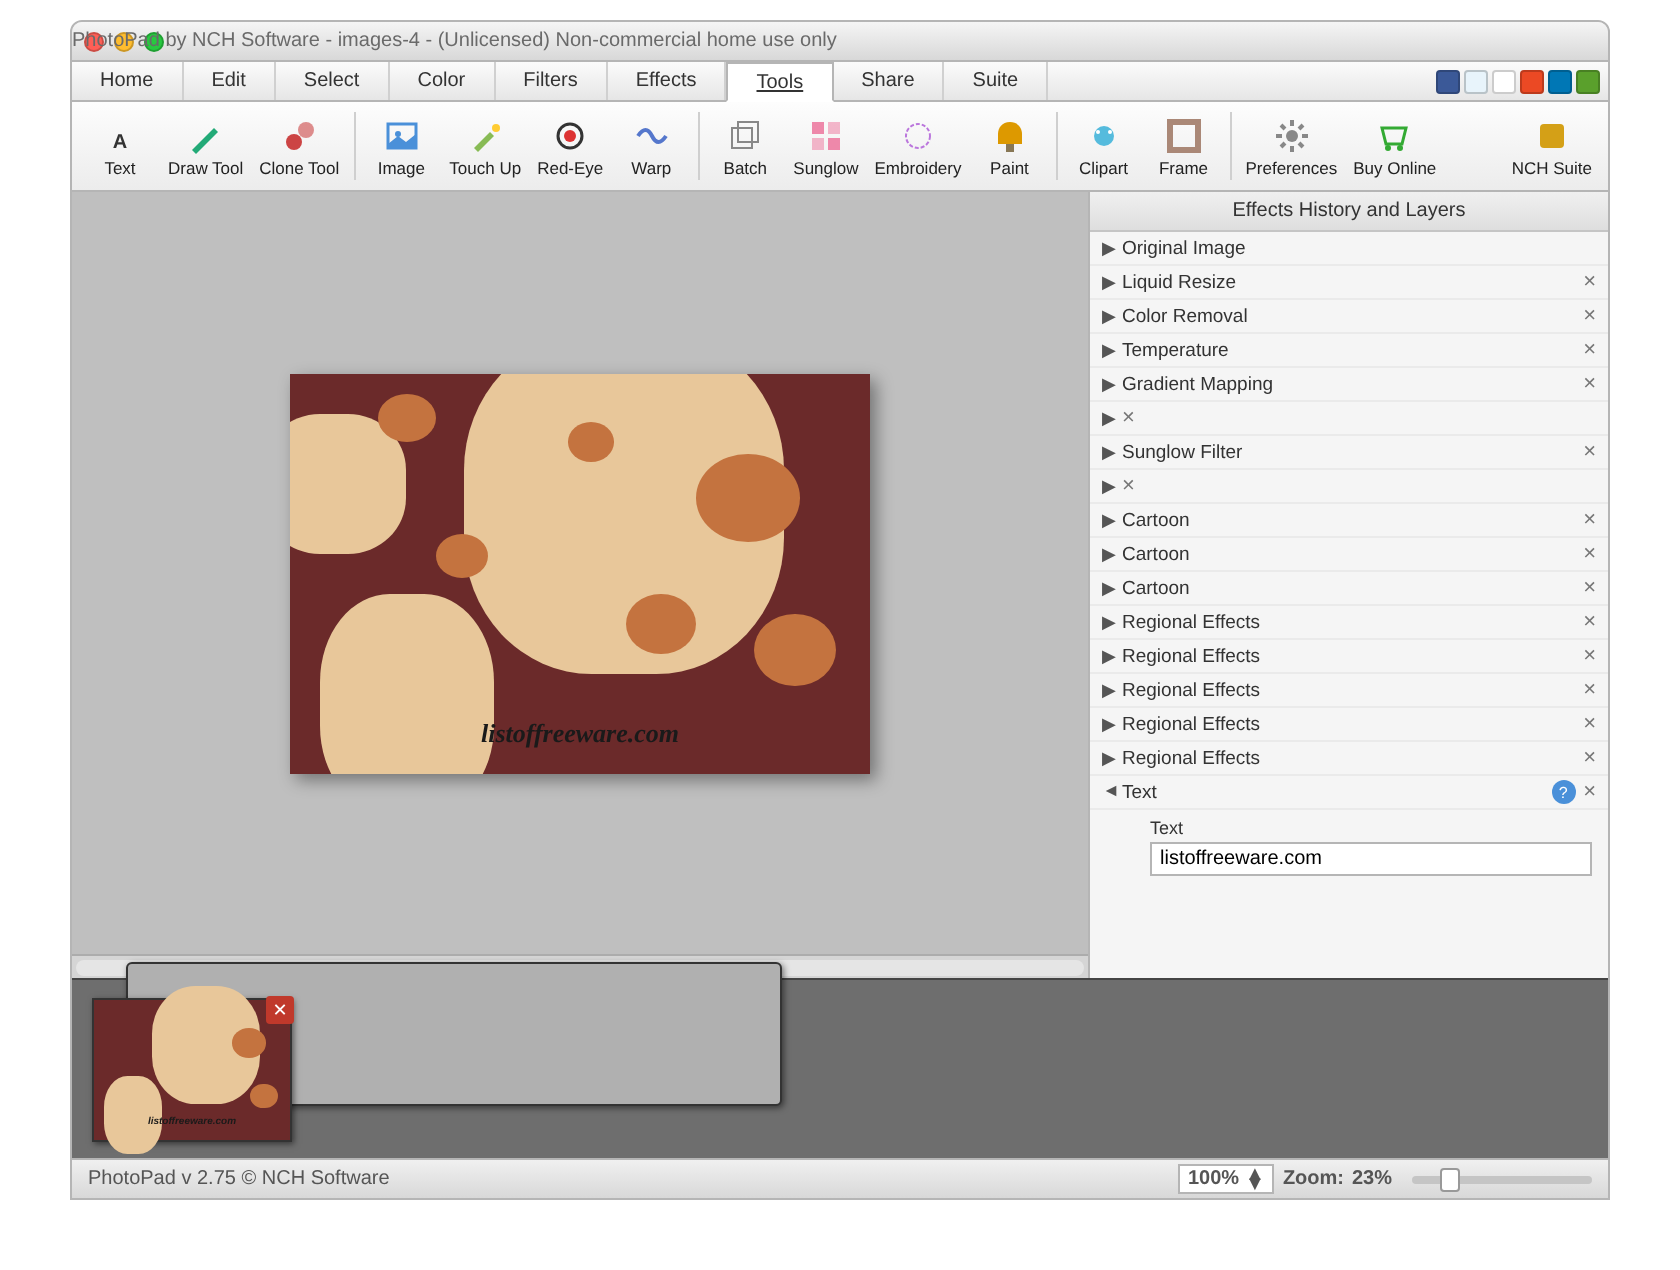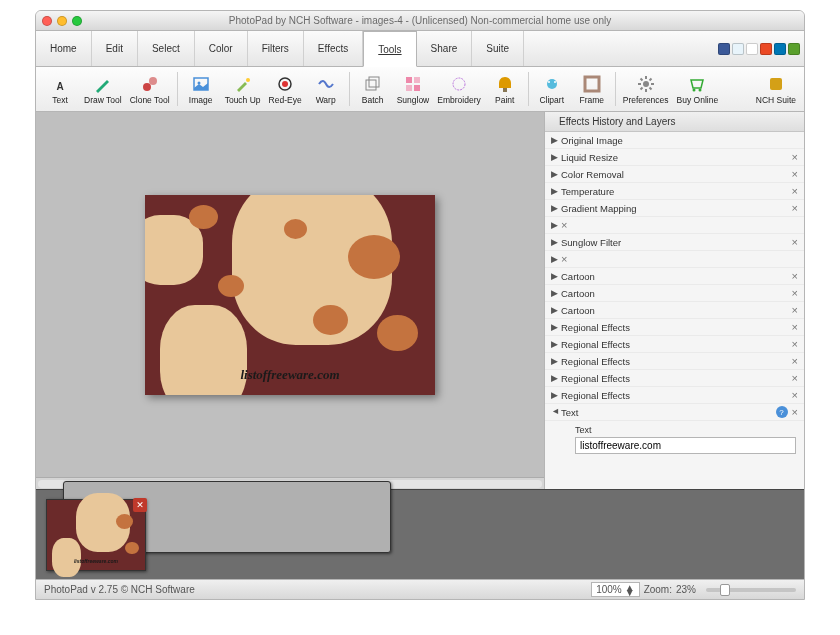--- a/index.html
+++ b/index.html
@@ -3,22 +3,22 @@
 <meta charset="utf-8">
 <style>
 * { margin:0; padding:0; box-sizing:border-box; font-family:"Lucida Grande","Segoe UI",Arial,sans-serif; font-size:10px; }
 body { background:#fff; }
 .outer { width:840px; height:635px; background:#fff; position:relative; }
 .shell { position:absolute; left:35px; top:10px; width:770px; height:590px; background:#e8e8e8; border:1px solid #b5b5b5; border-radius:6px 6px 0 0; display:flex; flex-direction:column; overflow:hidden; }
 .titlebar { height:20px; background:linear-gradient(#f5f5f5,#d8d8d8); border-bottom:1px solid #b5b5b5; display:flex; align-items:center; padding:0 6px; position:relative; }
 .traffic { display:flex; gap:5px; }
 .dot { width:10px; height:10px; border-radius:50%; border:0.5px solid rgba(0,0,0,0.2); }
 .dot.r { background:#ff5f56; } .dot.y { background:#ffbd2e; } .dot.g { background:#27c93f; }
-.title { position:absolute; left:0; right:0; text-align:center; color:#6a6a6a; font-size:10px; pointer-events:none; }
-.menubar { height:36px; background:linear-gradient(#fbfbfb,#e6e6e6); border-bottom:1px solid #b5b5b5; display:flex; align-items:stretch; }
+.title { position:absolute; left:0; right:0; text-align:left; color:#6a6a6a; font-size:10px; pointer-events:none; }
+.menubar { height:20px; background:linear-gradient(#fbfbfb,#e6e6e6); border-bottom:1px solid #b5b5b5; display:flex; align-items:stretch; }
 .menu-item { padding:0 14px; display:flex; align-items:center; color:#333; border-right:1px solid #d0d0d0; cursor:default; }
 .menu-item.sel { background:#fff; border-top:1px solid #b5b5b5; border-bottom:1px solid #fff; margin-bottom:-1px; border-left:1px solid #b5b5b5; border-right:1px solid #b5b5b5;text-decoration:underline; }
 .menu-spacer { flex:1; }
 .social { display:flex; align-items:center; gap:2px; padding-right:4px; }
 .social span { width:12px; height:12px; border-radius:2px; display:inline-block; }
 .toolbar { height:45px; background:linear-gradient(#fdfdfd,#ececec); border-bottom:1px solid #b5b5b5; display:flex; align-items:center; padding:0 4px; }
 .tbtn { display:flex; flex-direction:column; align-items:center; justify-content:center; padding:2px 4px; min-width:40px; height:40px; cursor:default; }
 .tbtn .ic { width:20px; height:20px; display:flex; align-items:center; justify-content:center; }
 .tbtn .lb { font-size:8.5px; color:#222; margin-top:1px; white-space:nowrap; }
 .tsep { width:1px; height:34px; background:#cfcfcf; margin:0 3px; }
@@ -29,39 +29,39 @@
 .canvas-img { width:290px; height:200px; background:#d9b68a; box-shadow:3px 3px 8px rgba(0,0,0,0.4); position:relative; overflow:hidden; }
 .artlayer { position:absolute; inset:0; }
 .art-bg { position:absolute; inset:0; background:#6b2a2a; }
 .blob { position:absolute; background:#e8c79a; border-radius:40%; }
 .blob2 { position:absolute; background:#c4733f; border-radius:50%; }
 .watermark { position:absolute; bottom:12px; left:0; right:0; text-align:center; font-weight:bold; font-style:italic; color:#1a1a1a; font-size:13px; font-family:Georgia,serif; }
 .hscroll { height:12px; background:#d5d5d5; border-top:1px solid #acacac; display:flex; align-items:center; }
 .hscroll .track { flex:1; height:8px; background:#e5e5e5; margin:0 2px; border-radius:4px; position:relative; }
 .hscroll .thumb { position:absolute; left:5%; width:65%; top:1px; bottom:1px; background:#b0b0b0; border-radius:3px; }
 .side { width:260px; background:#f5f5f5; border-left:1px solid #b5b5b5; display:flex; flex-direction:column; }
-.side-title { padding:4px 14px; background:linear-gradient(#f0f0f0,#dedede); border-bottom:1px solid #c5c5c5; color:#333; font-size:10px; }
+.side-title { padding:4px 14px; background:linear-gradient(#f0f0f0,#dedede); border-bottom:1px solid #c5c5c5; color:#333; font-size:10px;text-align:center; }
 .layers { flex:1; overflow-y:auto; }
 .layer { display:flex; align-items:center; height:17px; padding:0 6px; border-bottom:1px solid #eaeaea; }
 .layer .arrow { width:10px; color:#555; font-size:9px; }
 .layer .name { flex:1; color:#333; font-size:9.5px; }
 .layer .info { width:12px; height:12px; border-radius:50%; background:#4a90d9; color:#fff; font-size:8px; display:none; align-items:center; justify-content:center; margin-right:4px; }
 .layer.active .info { display:flex; }
 .layer .x { color:#777; font-size:11px; cursor:default; }
 .layer.active .arrow { transform:rotate(90deg); display:inline-block; }
 .text-panel { padding:4px 8px 10px 30px; }
 .text-panel .lbl { font-size:9px; color:#333; margin-bottom:2px; }
 .text-panel input { width:100%; border:1px solid #b5b5b5; padding:2px 4px; font-size:10px; background:#fff; }
 .thumbs { height:90px; background:#6e6e6e; border-top:1px solid #444; display:flex; align-items:center; padding:0 10px; gap:8px; }
 .thumb { width:100px; height:72px; background:#d9b68a; border:1px solid #333; position:relative; box-shadow:1px 1px 3px rgba(0,0,0,0.5); }
 .thumb .tc { position:absolute; top:-2px; right:-2px; width:14px; height:14px; background:#c0392b; color:#fff; display:flex; align-items:center; justify-content:center; border-radius:2px; font-size:9px; }
 .thumb .twm { position:absolute; bottom:6px; left:0; right:0; text-align:center; font-size:5px; font-weight:bold; color:#1a1a1a; font-style:italic; }
 .statusbar { height:20px; background:linear-gradient(#f0f0f0,#d8d8d8); border-top:1px solid #b5b5b5; display:flex; align-items:center; padding:0 8px; color:#555; font-size:9.5px; }
 .statusbar .sp { flex:1; }
-.zoom-box { display:flex; align-items:center; gap:4px; }
+.zoom-box { display:flex; align-items:center; gap:4px;font-weight:bold; }
 .zoom-pct { background:#fff; border:1px solid #b5b5b5; padding:1px 4px; display:flex; align-items:center; gap:3px; }
 .stepper { display:flex; flex-direction:column; line-height:5px; font-size:6px; color:#555; }
 .slider { width:90px; height:4px; background:#c5c5c5; border-radius:2px; position:relative; margin-left:6px; }
 .slider .knob { position:absolute; left:14px; top:-4px; width:10px; height:12px; background:#fff; border:1px solid #999; border-radius:2px; }
 svg { display:block; }
 </style>
 </head>
 <body>
 
 <div class="outer">

